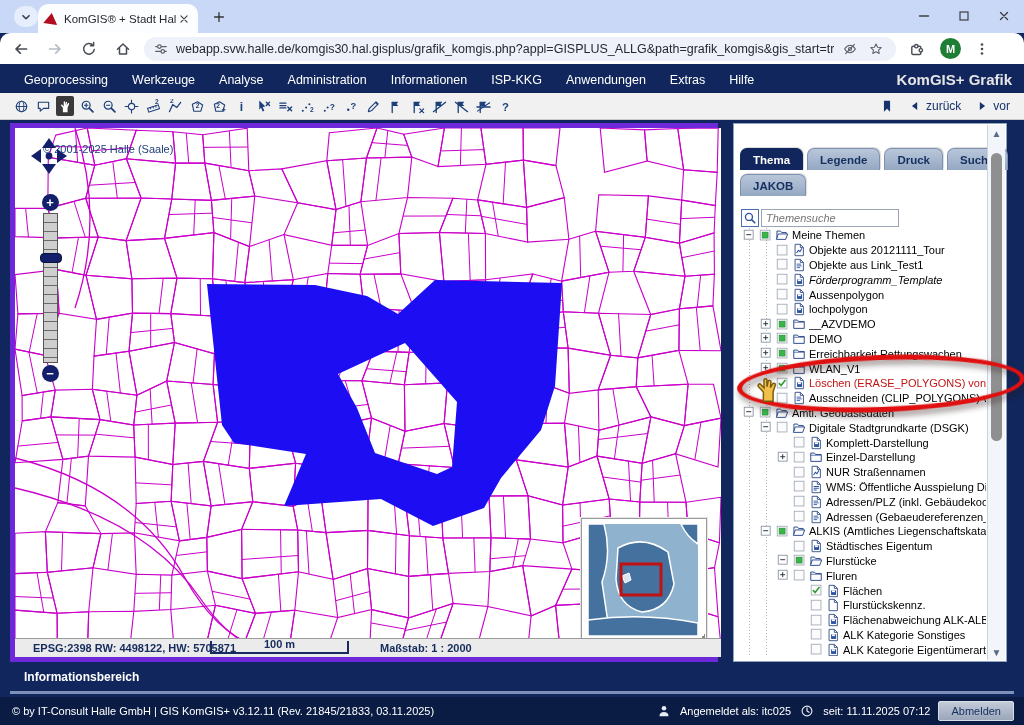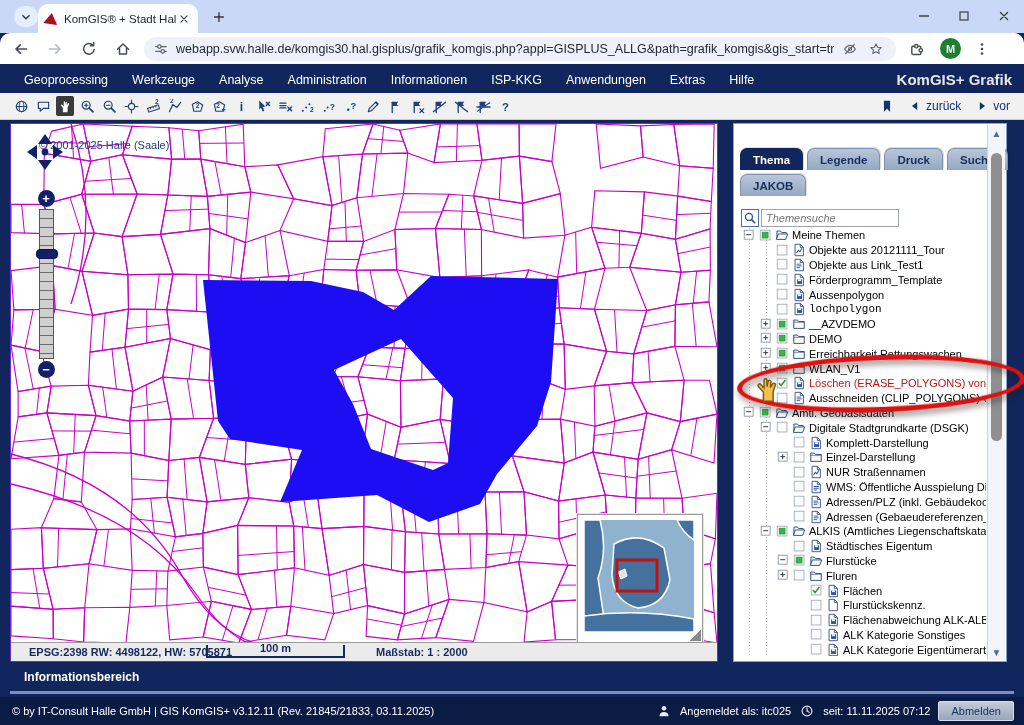--- a/index.html
+++ b/index.html
@@ -34,21 +34,21 @@
   .brand{position:absolute;right:12px;top:0;height:27px;display:flex;align-items:center;
     color:#e5e5e5;font-size:15px;font-weight:bold;}
   .apptoolbar{left:0;top:93px;width:1024px;height:26px;background:#f1f1f1;border-bottom:1px solid #c9c9c9;
     display:flex;align-items:center;}
   .tbtn{width:18px;height:20px;margin-left:4px;color:#1c3f7a;display:flex;align-items:center;justify-content:center;border-radius:2px;}
   .tbtn:first-child{margin-left:12px;}
   .tbtn.active{background:#3a3a3a;color:#ffffff;}
   .tb-right{position:absolute;right:14px;top:93px;height:26px;display:flex;align-items:center;gap:14px;color:#17336b;}
   .tb-nav{display:flex;align-items:center;gap:4px;font-size:12px;color:#17336b;}
   
-  .map-panel{left:10px;top:123px;width:708px;height:539px;background:#ffffff;border:1px solid #6d28d9;box-sizing:border-box;}
+  .map-panel{left:10px;top:123px;width:708px;height:539px;background:#ffffff;border:5px solid #6d28d9;box-sizing:border-box;}
   .map-svg{position:absolute;left:0;top:0;}
   .map-copyright{position:absolute;left:28px;top:15px;font-size:11px;color:#1c3f7a;}
   .compass{position:absolute;left:14px;top:8px;color:#131f6b;}
   .zoomslider{position:absolute;left:24px;top:66px;width:22px;}
   .zbtn{width:17px;height:17px;border-radius:50%;background:#131f6b;color:#fff;font-weight:bold;
     display:flex;align-items:center;justify-content:center;font-size:13px;margin:0 auto;}
   .ztrack{width:13px;height:148px;margin:2px auto;background:repeating-linear-gradient(to bottom,#cfcfcf 0 8px,#6a6a6a 8px 9px);
     border:1px solid #555;}
   .zhandle{position:absolute;left:1px;top:59px;width:20px;height:8px;background:#131f6b;border-radius:4px;border:1px solid #0a1440;}
   .map-status{position:absolute;left:0;bottom:0;width:706px;height:18px;background:#ebebeb;border-top:1px solid #9a9a9a;
@@ -887,21 +887,21 @@
         </span>
         <span class="sp" style="width: 15px; margin-left: 2px;">
           <svg viewBox="0 0 16 16" width="14" height="14">
             <path d="M3.5 1.5h6L13 5v9.5H3.5z" fill="#fff" stroke="#3b568c" stroke-width="1.1"></path>
             <path d="M9.5 1.5V5H13" fill="none" stroke="#3b568c" stroke-width="1.1"></path>
             <path d="M5.3 7h5M5.3 9h5.8M5.3 11h4" stroke="#2a52a0" stroke-width="1" fill="none"></path>
           </svg>
         </span>
         <span class="tlabel">Objekte aus Link_Test1</span>
       </div>
-      <div class="trow" style="padding-left: 21px;">
+      <div class="trow" style="padding-left: 21px; font-style: italic;">
         <span class="sp" style="width: 13px;"></span>
         <span class="sp" style="width: 14px; margin-left: 2px;">
           <svg viewBox="0 0 16 16" width="13" height="13">
             <rect x="1.5" y="1.5" width="12" height="12" fill="#fcfcfc" stroke="#9aa4b2"></rect>
           </svg>
         </span>
         <span class="sp" style="width: 15px; margin-left: 2px;">
           <svg viewBox="0 0 16 16" width="14" height="14">
             <path d="M3.5 1.5h6L13 5v9.5H3.5z" fill="#fff" stroke="#3b568c" stroke-width="1.1"></path>
             <path d="M9.5 1.5V5H13" fill="none" stroke="#3b568c" stroke-width="1.1"></path>
@@ -921,21 +921,21 @@
         <span class="sp" style="width: 15px; margin-left: 2px;">
           <svg viewBox="0 0 16 16" width="14" height="14">
             <path d="M3.5 1.5h6L13 5v9.5H3.5z" fill="#fff" stroke="#3b568c" stroke-width="1.1"></path>
             <path d="M9.5 1.5V5H13" fill="none" stroke="#3b568c" stroke-width="1.1"></path>
             <rect x="5.8" y="7.3" width="5.6" height="5.2" fill="#2a52a0"></rect>
             <rect x="6.8" y="7.3" width="3.4" height="2" fill="#fff"></rect>
           </svg>
         </span>
         <span class="tlabel">Aussenpolygon</span>
       </div>
-      <div class="trow" style="padding-left: 21px; font-family: Liberation Mono, monospace;">
+      <div class="trow" style="padding-left: 21px;">
         <span class="sp" style="width: 13px;"></span>
         <span class="sp" style="width: 14px; margin-left: 2px;">
           <svg viewBox="0 0 16 16" width="13" height="13">
             <rect x="1.5" y="1.5" width="12" height="12" fill="#fcfcfc" stroke="#9aa4b2"></rect>
           </svg>
         </span>
         <span class="sp" style="width: 15px; margin-left: 2px;">
           <svg viewBox="0 0 16 16" width="14" height="14">
             <path d="M3.5 1.5h6L13 5v9.5H3.5z" fill="#fff" stroke="#3b568c" stroke-width="1.1"></path>
             <path d="M9.5 1.5V5H13" fill="none" stroke="#3b568c" stroke-width="1.1"></path>

